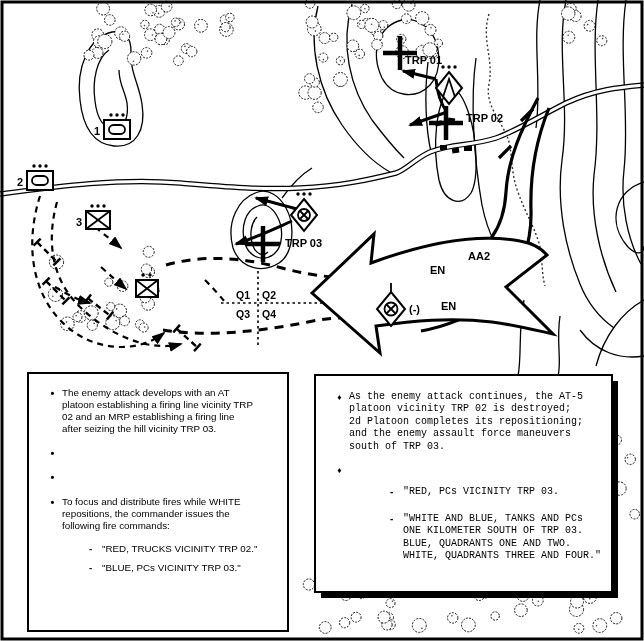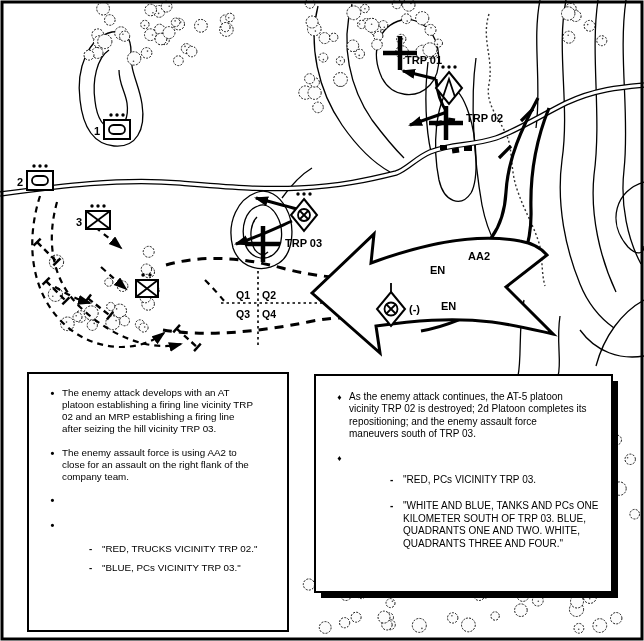--- a/index.html
+++ b/index.html
@@ -30,21 +30,21 @@
   .labelbg{fill:#fff;}
   .frame{fill:none;stroke:#000;stroke-width:3;}
   .note-box{position:absolute;background:#fff;border:2px solid #000;box-sizing:border-box;
             padding:13px 6px 6px 14px;font-size:9.8px;line-height:1.24;color:#000;}
   #right-box{box-shadow:6px 6px 0 -1px #000;padding-top:15px;font-size:10px;}
   .row{display:flex;align-items:flex-start;margin-bottom:11px;}
   .row .mk{flex:0 0 19px;text-align:center;font-weight:bold;}
   .row.bullet .mk{font-size:11px;}
   .row.diamond .mk{font-size:8.5px;padding-top:1px;}
   .row .tx{width:193px;}
-  #right-box .row .tx{width:240px;}
+  #right-box .row .tx{width:240px;font-family:Liberation Mono, monospace;}
   .row.dash{margin-left:46px;margin-bottom:7px;}
   .row.dash .mk{flex:0 0 13px;text-align:left;}
   .row.dash .tx{width:190px;}
   #right-box .row.dash{margin-left:60px;margin-top:6px;margin-bottom:14px;}
   #right-box .row.dash .tx{width:205px;}
 </style>
 </head>
 <body>
 
 <div id="page">
@@ -448,27 +448,27 @@
   <rect class="frame" x="2" y="2" width="640" height="637"></rect>
 </svg>
 
 <div class="note-box" id="left-box" style="left:27px;top:372px;width:262px;height:260px;">
       <div class="row bullet">
         <span class="mk">•</span>
         <span class="tx">The enemy attack develops with an AT platoon establishing a firing line vicinity TRP 02 and an MRP establishing a firing line after seizing the hill vicinity TRP 03.</span>
       </div>
       <div class="row bullet">
         <span class="mk">•</span>
-        <span class="tx">The enemy assault force is using AA2 to close for an assault on the right flank of the company team.</span>
       </div>
       <div class="row bullet">
         <span class="mk">•</span>
       </div>
       <div class="row bullet">
         <span class="mk">•</span>
+        <span class="tx">To focus and distribute fires while WHITE repositions, the commander issues the following fire commands:</span>
       </div>
       <div class="row dash">
         <span class="mk">-</span>
         <span class="tx">"RED, TRUCKS VICINITY TRP 02."</span>
       </div>
       <div class="row dash">
         <span class="mk">-</span>
         <span class="tx">"BLUE, PCs VICINITY TRP 03."</span>
       </div>
     </div>

